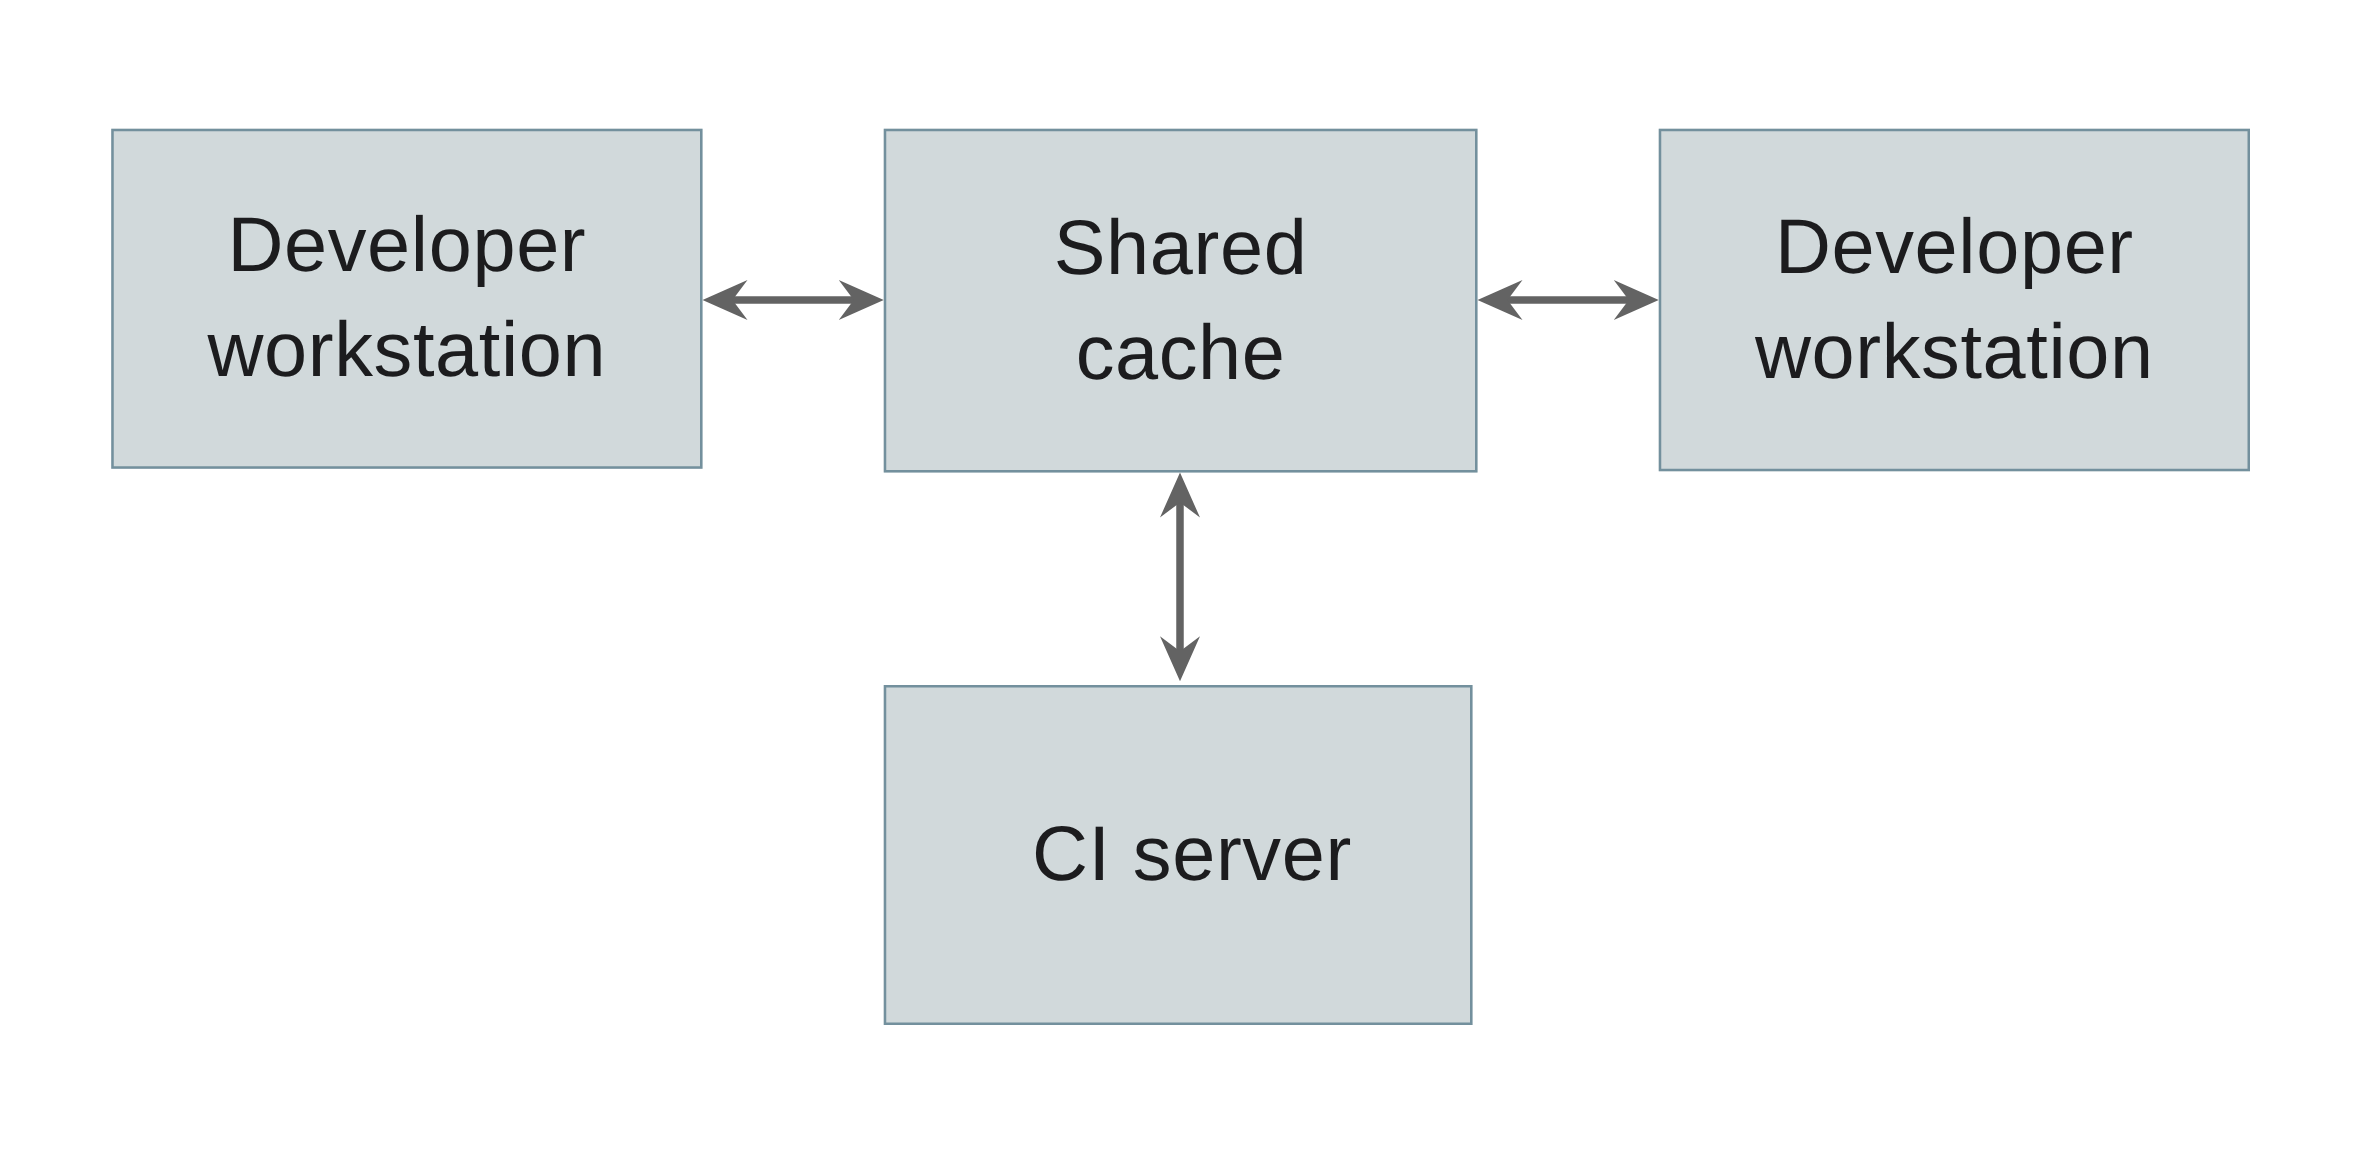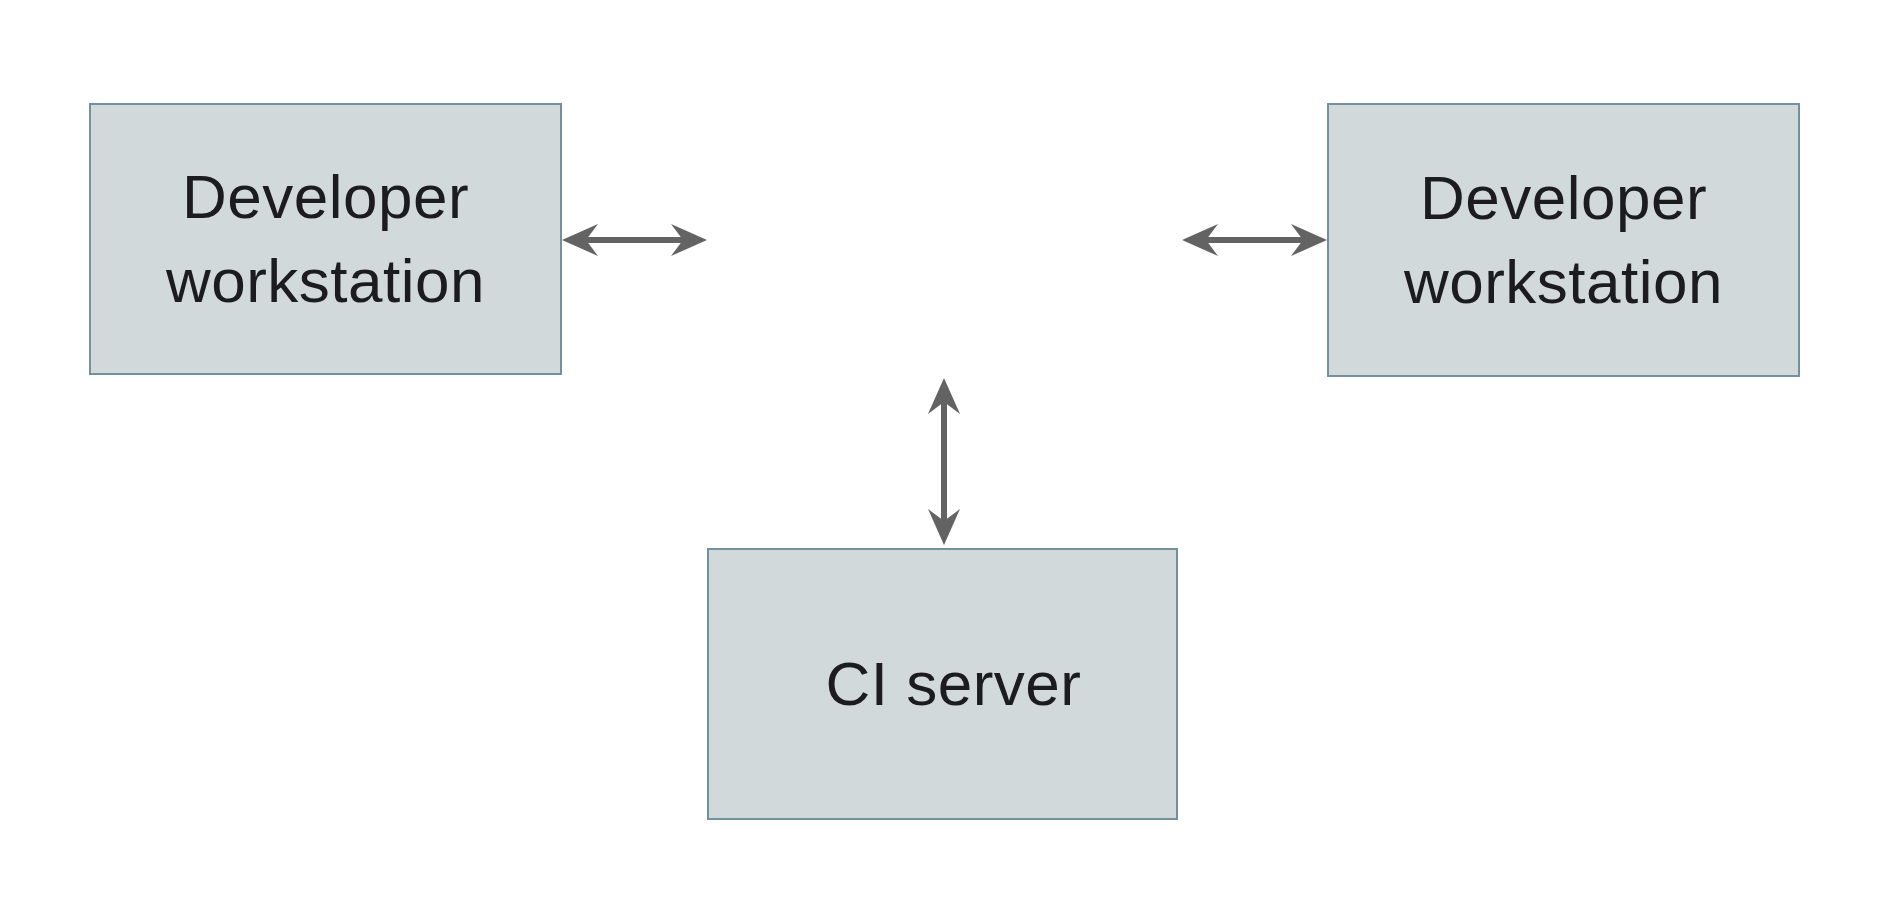--- a/index.html
+++ b/index.html
@@ -47,20 +47,24 @@
 </head>
 <body>
 
 <div class="canvas">
 
   <div class="node" id="node-dev-left">
     <span class="node-line">Developer</span>
     <span class="node-line">workstation</span>
   </div>
 
+  <div class="node" id="node-cache">
+    <span class="node-line">Shared</span>
+    <span class="node-line">cache</span>
+  </div>
 
   <div class="node" id="node-dev-right">
     <span class="node-line">Developer</span>
     <span class="node-line">workstation</span>
   </div>
 
   <div class="node" id="node-ci-server">
     <span class="node-line">CI server</span>
   </div>
 

